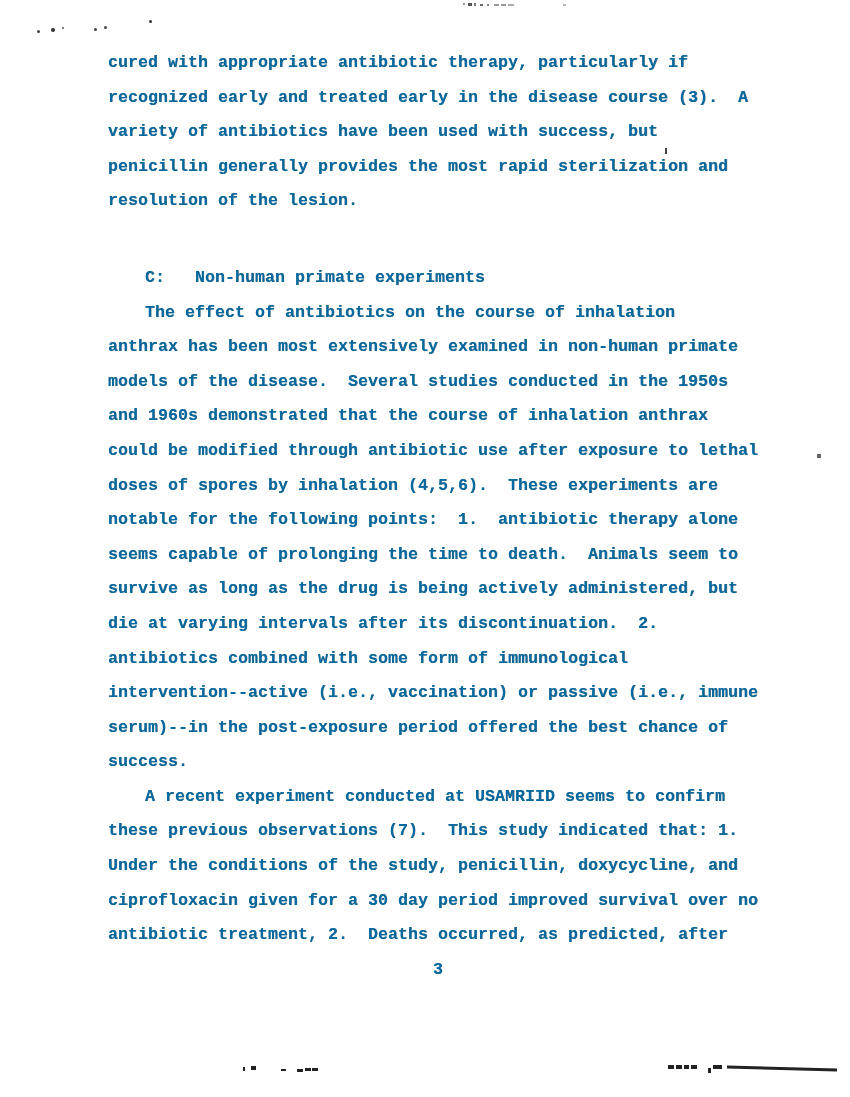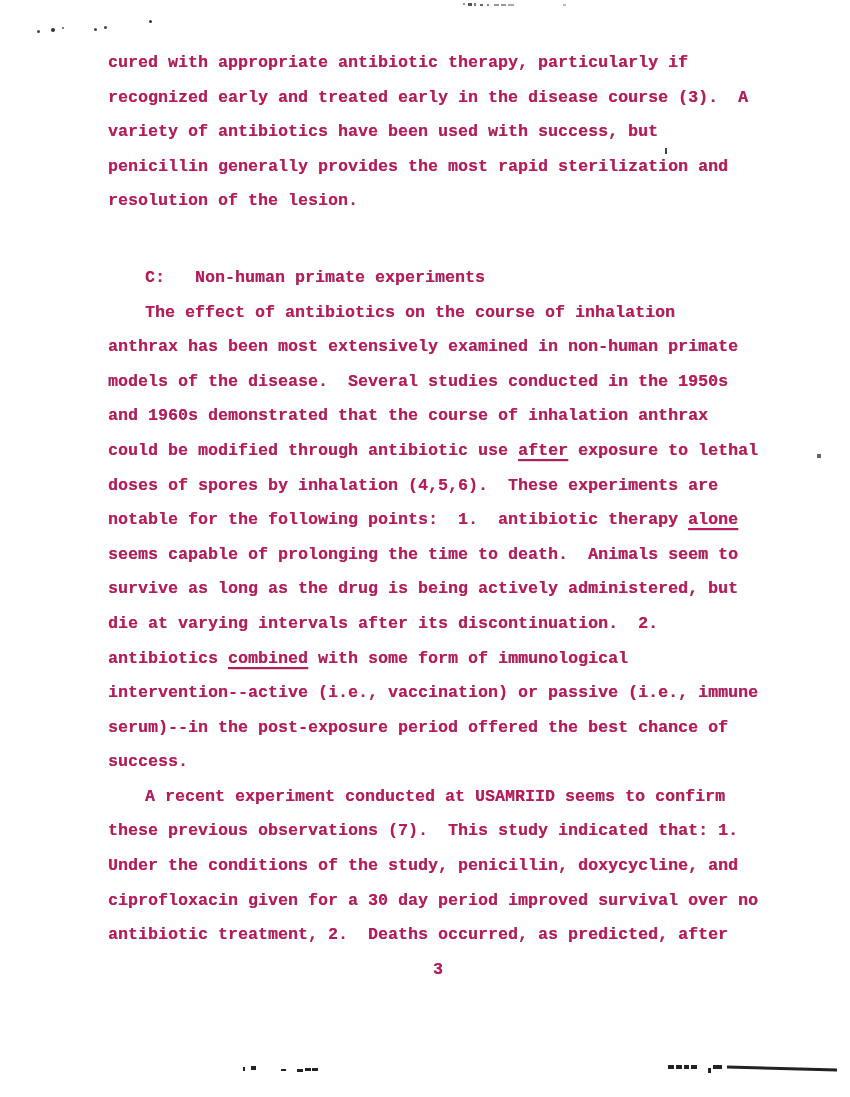--- a/index.html
+++ b/index.html
@@ -16,30 +16,29 @@
   }
   .doc-lines {
     position: absolute;
     left: 108px;
     top: 46px;
     width: 660px;
     font-weight: 700;
     font-size: 16.5px;
     line-height: 34.6px;
     letter-spacing: 0.1px;
-    color: #be185d;
+    color: #0369a1;
     white-space: pre;
     text-shadow: 0.3px 0.3px 0 rgba(20,20,20,0.55);
   }
   .line { height: 34.6px; }
   .line.indent { padding-left: 37px; }
   .line.gap { margin-top: 42px; }
   .line.center { text-align: center; padding-left: 0; }
   .underline {
-    text-decoration: underline;
     text-decoration-thickness: 2px;
     text-underline-offset: 3.5px;
     margin-top: 11px;
   }
   .mark {
     position: absolute;
     background: #333;
   }
   .mark.rnd { border-radius: 50%; }
 </style>

